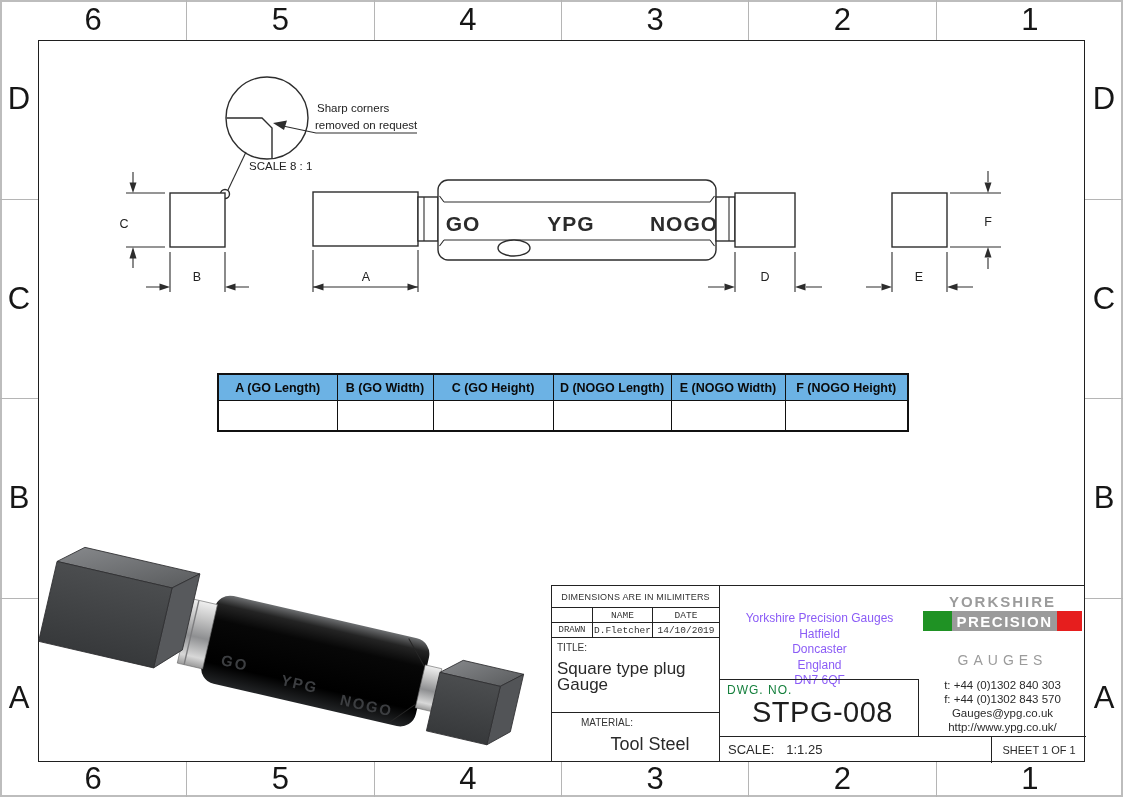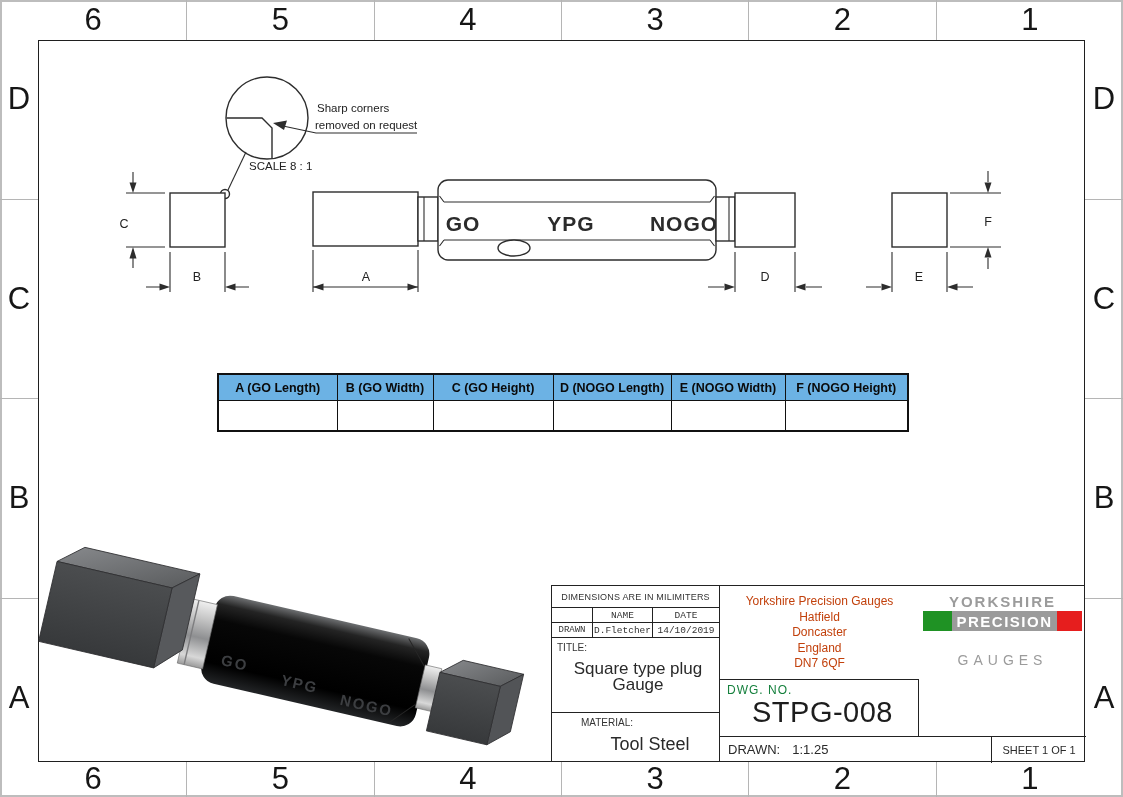--- a/index.html
+++ b/index.html
@@ -47,24 +47,24 @@
   .tb-left{position:absolute;left:0;top:0;width:168px;height:100%;border-right:1.3px solid #222;}
   .tb-dims{height:22px;border-bottom:1.3px solid #222;display:flex;align-items:center;
     justify-content:center;font-size:9px;letter-spacing:.2px;color:#333;}
   .tb-row{height:15px;border-bottom:1.3px solid #222;display:flex;font-family:Liberation Mono, monospace;}
   .tb-row .c1{width:41px;border-right:1.3px solid #222;display:flex;align-items:center;justify-content:center;font-size:9px;color:#333;}
   .tb-row .c2{width:60px;border-right:1.3px solid #222;display:flex;align-items:center;justify-content:center;font-size:9.5px;color:#333;}
   .tb-row .c3{flex:1;display:flex;align-items:center;justify-content:center;font-size:9.5px;color:#333;}
   .tb-title{height:75px;border-bottom:1.3px solid #222;padding:4px 0 0 5px;}
   .tb-mat{height:46px;padding:4px 0 0 5px;margin-left:24px;}
   .tb .lab{font-size:10px;color:#333;}
-  .tb-title .big{margin-top:8px;text-align:center;font-size:17px;line-height:16px;color:#2a2a2a;}
+  .tb-title .big{margin-top:8px;font-size:17px;line-height:16px;color:#2a2a2a;}
   .tb-mat .big{margin-top:6px;text-align:center;font-size:18px;color:#2a2a2a;}
-  .tb-addr{position:absolute;left:168px;top:0;width:199px;height:93px;
-    padding-top:8px;text-align:center;font-size:12px;line-height:15.5px;color:#c2410c;}
+  .tb-addr{position:absolute;left:168px;top:17px;width:199px;height:93px;
+    padding-top:8px;text-align:center;font-size:12px;line-height:15.5px;color:#8b5cf6;}
   .tb-dwg{position:absolute;left:168px;top:93px;width:199px;height:57px;
     border-top:1.3px solid #222;border-right:1.3px solid #222;padding:3px 0 0 7px;}
   .dwg-lab{font-size:12px;letter-spacing:1px;color:#15803d;}
   .dwg-val{text-align:center;font-size:29px;letter-spacing:.5px;color:#1d1d1d;margin-top:-1px;}
   .tb-hline{position:absolute;left:168px;top:150px;width:366px;height:0;border-top:1.3px solid #222;}
   .tb-scale{position:absolute;left:168px;top:150px;width:271px;height:27px;
     padding:6px 0 0 8px;font-size:13px;color:#2a2a2a;}
   .tb-scale .sv{margin-left:12px;}
   .tb-sheet{position:absolute;left:439px;top:150px;width:95px;height:27px;border-left:1.3px solid #222;
     display:flex;align-items:center;justify-content:center;font-size:11px;color:#2a2a2a;}
@@ -282,28 +282,34 @@
     <div>Doncaster</div>
     <div>England</div>
     <div>DN7 6QF</div>
   </div>
   <div class="tb-dwg">
     <div class="dwg-lab">DWG.  NO.</div>
     <div class="dwg-val">STPG-008</div>
   </div>
   <div class="tb-hline"></div>
   <div class="tb-scale">
-    <span>DRAWN:</span><span class="sv">1:1.25</span>
+    <span>SCALE:</span><span class="sv">1:1.25</span>
   </div>
   <div class="tb-sheet">SHEET 1 OF 1</div>
 
   <div class="tb-right">
     <div class="tb-logo">
       <div class="logo-l1">YORKSHIRE</div>
       <div class="logo-l2">
         <span class="logo-green"></span>
         <span class="logo-gray">PRECISION</span>
         <span class="logo-red"></span>
       </div>
       <div class="logo-l3">GAUGES</div>
     </div>
+    <div class="tb-contact">
+      <div>t: +44 (0)1302  840 303</div>
+      <div>f: +44 (0)1302 843 570</div>
+      <div>Gauges@ypg.co.uk</div>
+      <div>http://www.ypg.co.uk/</div>
+    </div>
   </div>
 </div>
 
 </body></html>

